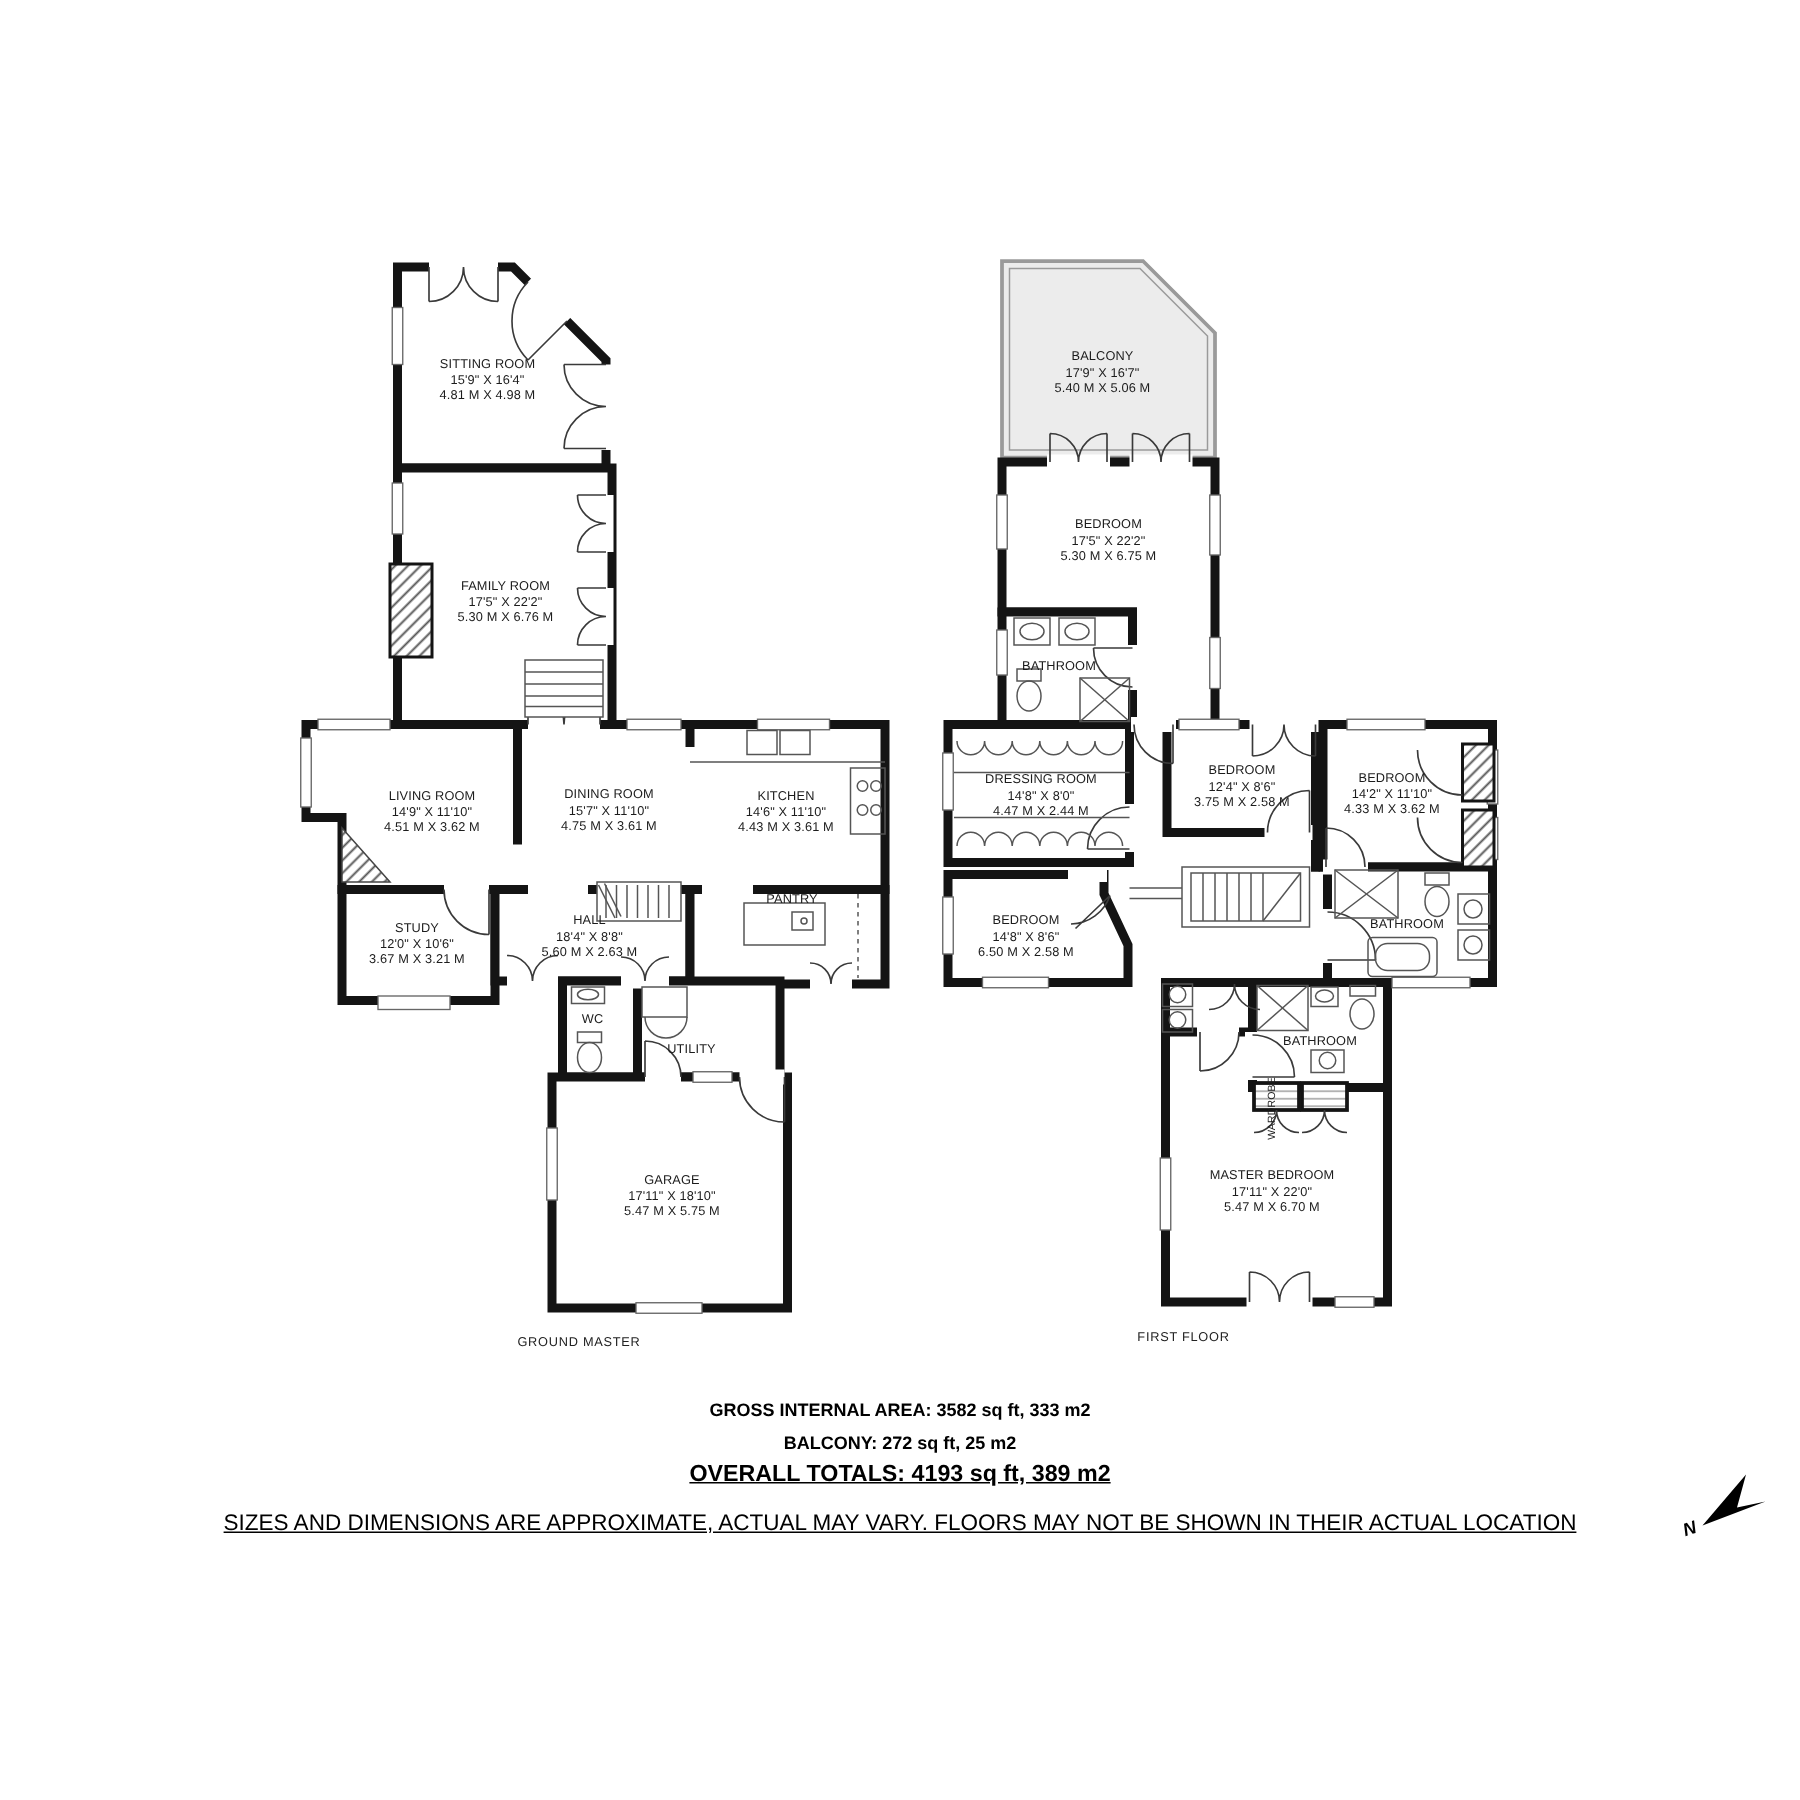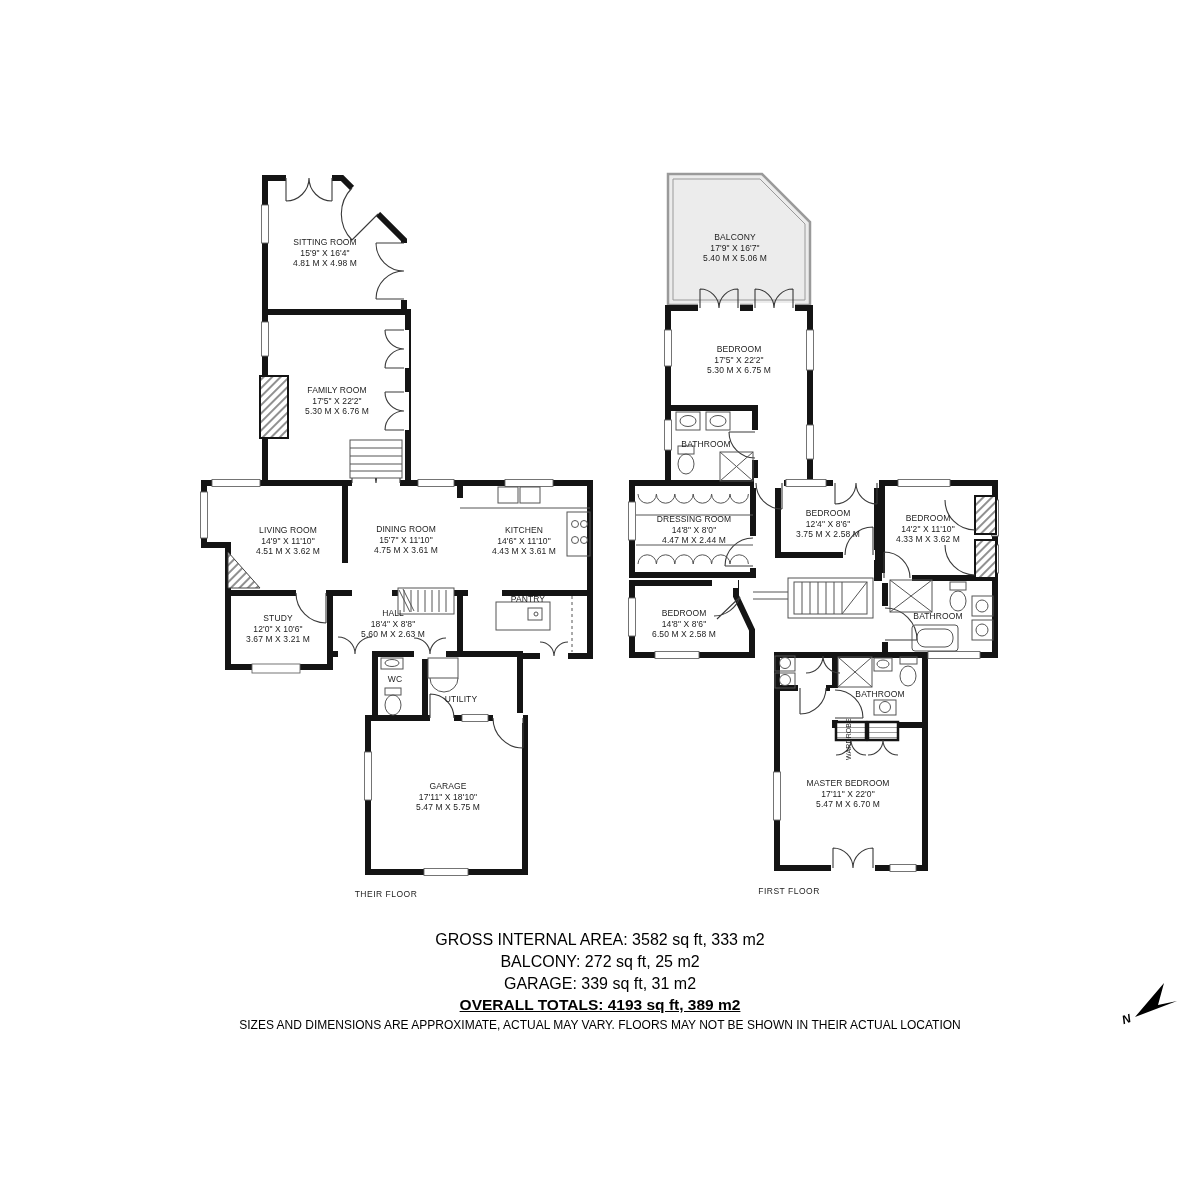--- a/index.html
+++ b/index.html
@@ -5,24 +5,24 @@
   html,body{margin:0;padding:0;background:#fff;}
   .page{position:relative;width:1200px;height:1096px;background:#ffffff;overflow:hidden;
         font-family:"Liberation Sans","DejaVu Sans",sans-serif;}
   svg.plan{position:absolute;left:0;top:0;}
   .lbl{position:absolute;transform:translate(-50%,-50%);text-align:center;color:#1c1c1c;
        font-size:8.5px;line-height:10.5px;white-space:nowrap;letter-spacing:.1px;}
   .lbl.rot{transform:translate(-50%,-50%) rotate(-90deg);}
   .floor-label{position:absolute;transform:translate(-50%,-50%);font-size:8.5px;color:#222;
        letter-spacing:.5px;white-space:nowrap;}
   .footer{position:absolute;left:0;top:929px;width:1200px;text-align:center;color:#000;}
-  .footer .line{font-size:16px;line-height:22px;}
+  .footer .line{font-size:12px;line-height:22px;font-weight:bold;}
   .footer .totals{display:inline-block;font-size:15.5px;font-weight:700;text-decoration:underline;
        line-height:20px;}
-  .footer .disclaimer{font-size:12px;line-height:17px;margin-top:2px;}
+  .footer .disclaimer{font-size:15px;line-height:17px;margin-top:14px;text-decoration:underline;}
   .compass-n{position:absolute;left:1122px;top:1012px;font-size:12px;font-style:italic;
        font-weight:700;color:#000;transform:rotate(-18deg);}
 </style>
 </head>
 <body>
 
 <div class="page">
 
 <svg class="plan" width="1200" height="1200" viewBox="0 0 1200 1200">
   <defs>
@@ -374,26 +374,25 @@
 </div>
 <div class="lbl rot" style="left:849px;top:739px;font-size:7px">
   <div>WARDROBE</div>
 </div>
 <div class="lbl" style="left:848px;top:794px">
   <div>MASTER BEDROOM</div>
   <div>17'11" X 22'0"</div>
   <div>5.47 M X 6.70 M</div>
 </div>
 
-<div class="floor-label" style="left:386px;top:894px">THEIR FLOOR</div>
+<div class="floor-label" style="left:386px;top:894px">GROUND MASTER</div>
 <div class="floor-label" style="left:789px;top:891px">FIRST FLOOR</div>
 
 <div class="footer">
   <div class="line">GROSS INTERNAL AREA: 3582 sq ft, 333 m2</div>
   <div class="line">BALCONY: 272 sq ft, 25 m2</div>
-  <div class="line">GARAGE: 339 sq ft, 31 m2</div>
   <div><span class="totals">OVERALL TOTALS: 4193 sq ft, 389 m2</span></div>
   <div class="disclaimer">SIZES AND DIMENSIONS ARE APPROXIMATE, ACTUAL MAY VARY.  FLOORS MAY NOT BE SHOWN IN THEIR ACTUAL LOCATION</div>
 </div>
 
 <div class="compass-n">N</div>
 
 </div>
 
 </body></html>

